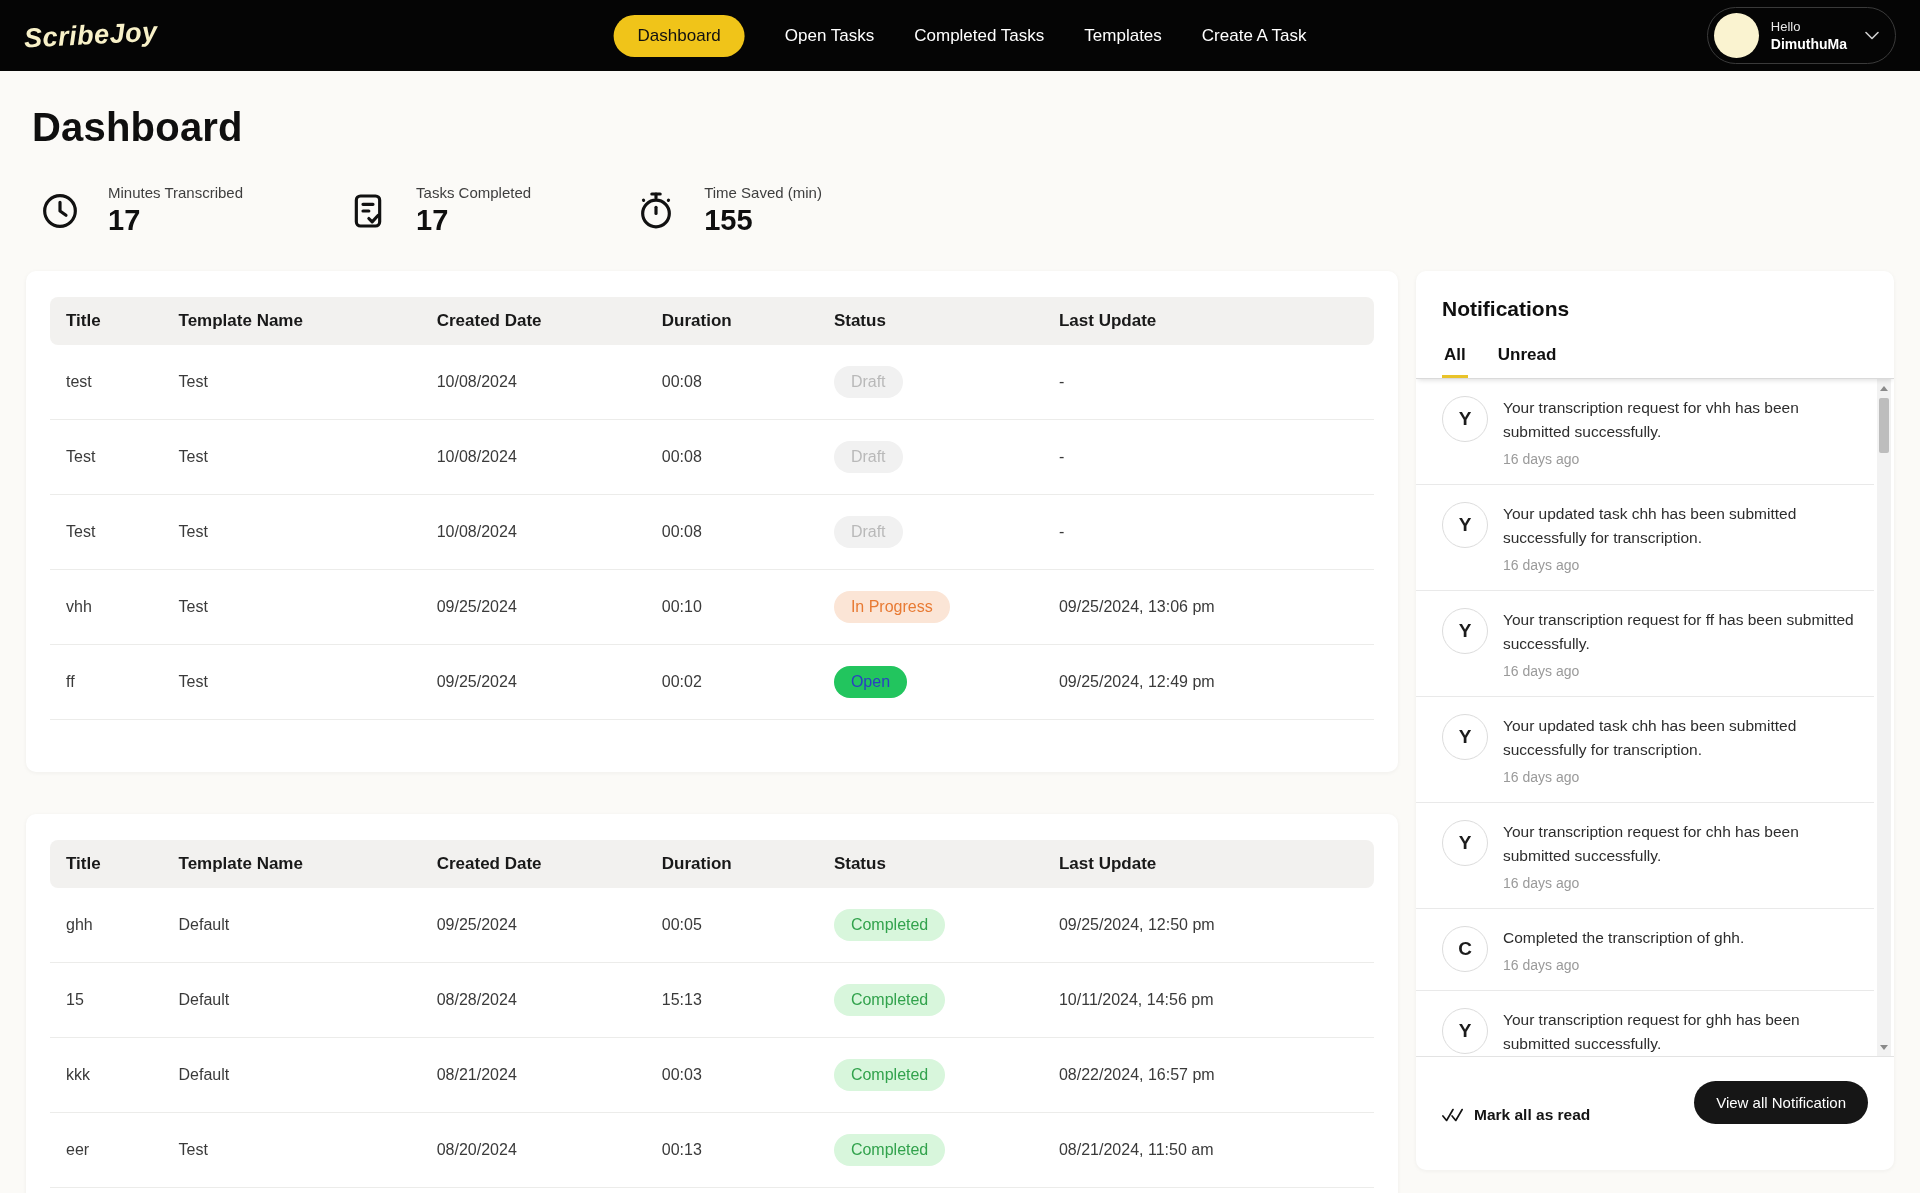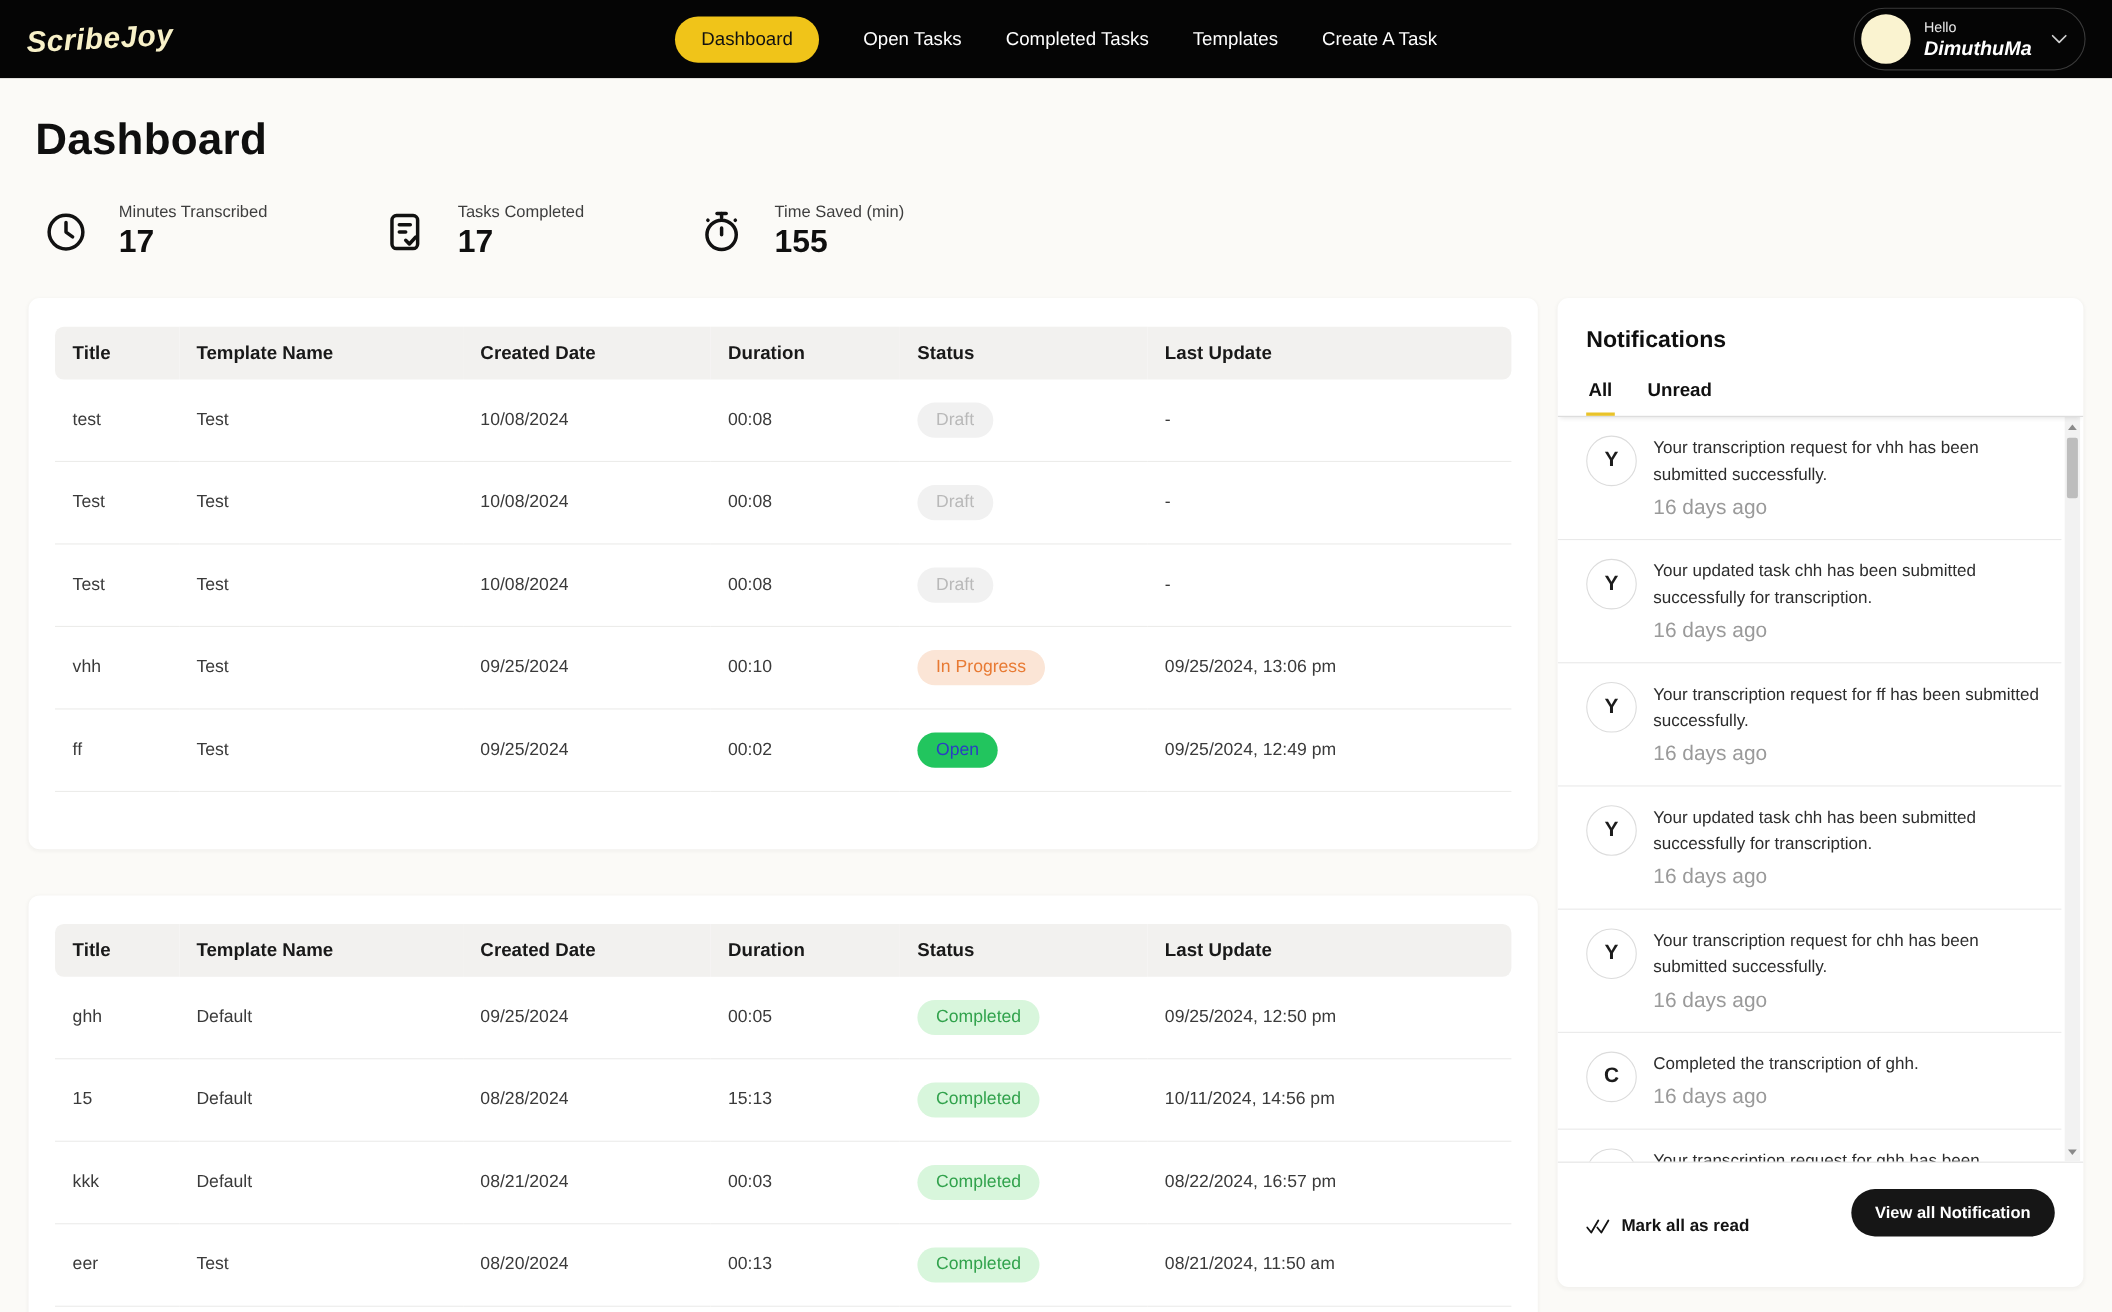--- a/index.html
+++ b/index.html
@@ -58,21 +58,21 @@
     border-radius: 999px;
     padding: 5px 16px 5px 6px;
     cursor: pointer;
   }
   .user-avatar {
     width: 45px; height: 45px;
     border-radius: 50%;
     background: #FAF3D0;
   }
   .user-greeting { color: #e9e9e9; font-size: 13px; margin-bottom: 2px; }
-  .user-name { color: #ffffff; font-size: 18px; font-weight: 700; font-style: italic; }
+  .user-name { color: #ffffff; font-size: 14px; font-weight: 700; }
   .user-chevron { color: #cfcfcf; font-size: 13px; margin-left: 6px; }
 
   
   .main { padding: 0 26px 30px 26px; }
   .page-title {
     font-size: 40px;
     font-weight: 700;
     color: #0f0f0f;
     margin: 34px 0 34px 6px;
     letter-spacing: 0.2px;
@@ -180,21 +180,21 @@
     border: 1px solid #dcdcdc;
     background: #ffffff;
     display: flex;
     align-items: center;
     justify-content: center;
     font-size: 19px;
     font-weight: 700;
     color: #1c1c1c;
   }
   .notif-message { font-size: 15.5px; color: #2d2d2d; line-height: 1.55; }
-  .notif-time { font-size: 19px; color: #9a9a9a; margin-top: 7px; }
+  .notif-time { font-size: 14px; color: #9a9a9a; margin-top: 7px; }
 
   
   .scrollbar {
     position: absolute;
     top: 0; right: 3px; bottom: 0;
     width: 14px;
     background: #F2F2F2;
   }
   .sb-arrow {
     position: absolute;
@@ -235,21 +235,21 @@
   }
   .mark-all svg { width: 22px; height: 16px; }
   .view-all-btn {
     background: #161616;
     color: #ffffff;
     border: none;
     border-radius: 999px;
     padding: 13px 22px;
     font-family: "Liberation Sans", sans-serif;
     font-size: 15px;
-    font-weight: 700;
+    font-weight: 400;
     cursor: pointer;
   }
 </style>
 </head>
 <body>
 
 <header class="topnav">
   <span class="logo">ScribeJoy</span>
   <nav class="nav-center">
       <span class="nav-item active">Dashboard</span>

